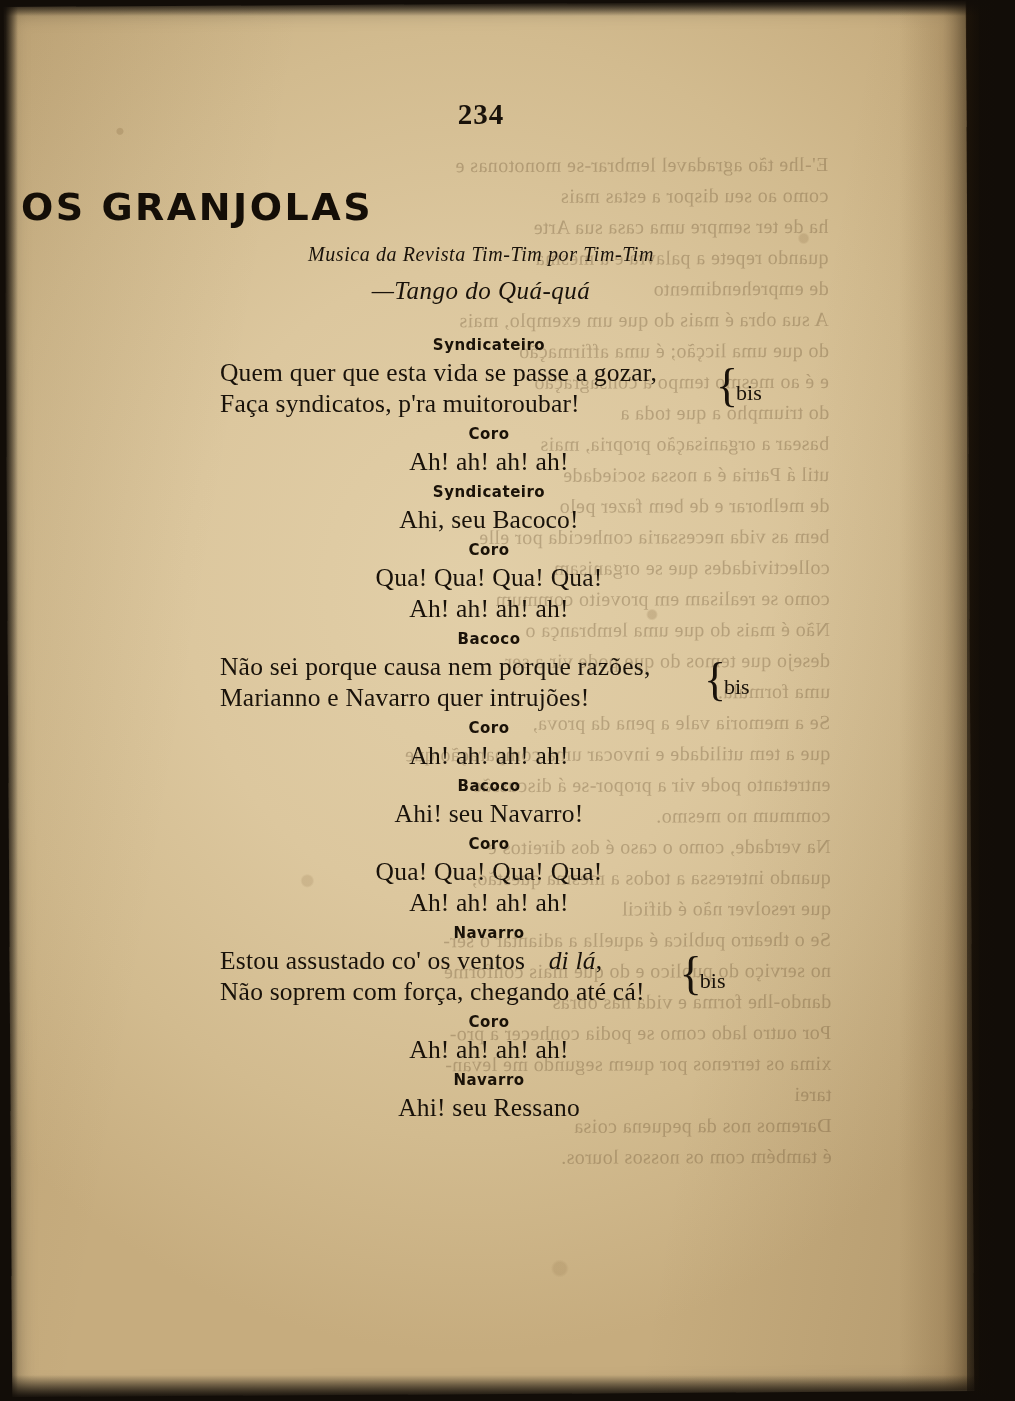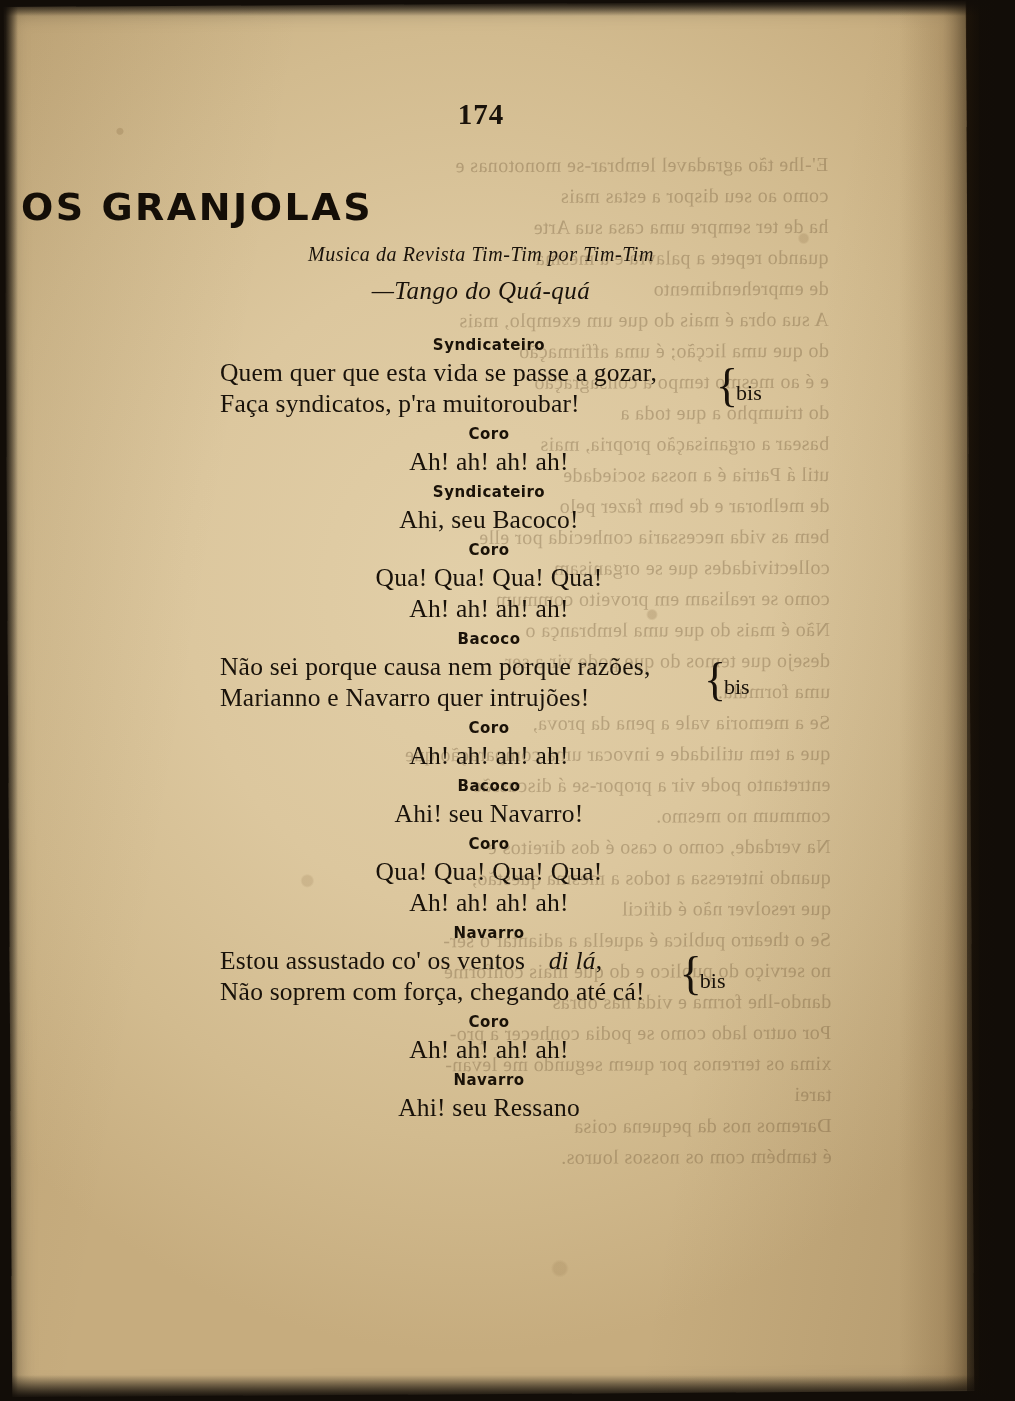--- a/index.html
+++ b/index.html
@@ -241,21 +241,21 @@
       <div>dando-lhe forma e vida nas obras</div>
       <div>Por outro lado como se podia conhecer a pro-</div>
       <div>xima os terrenos por quem segundo me levan-</div>
       <div>tarei</div>
       <div>Daremos nos da pequena coisa</div>
       <div>é também com os nossos louros.</div>
     </div>
 
   <div class="content">
 
-    <div class="folio">174</div>
+    <div class="folio">234</div>
 
     <div class="title">OS GRANJOLAS</div>
 
     <div class="subtitle">Musica da Revista Tim-Tim por Tim-Tim</div>
     <div class="subtitle2">—Tango do Quá-quá</div>
 
     <div class="song" id="song">
         <div class="speaker">Syndicateiro</div>
         <div class="verse blk left">
           <span class="ln">Quem quer que esta vida se passe a gozar,</span>

